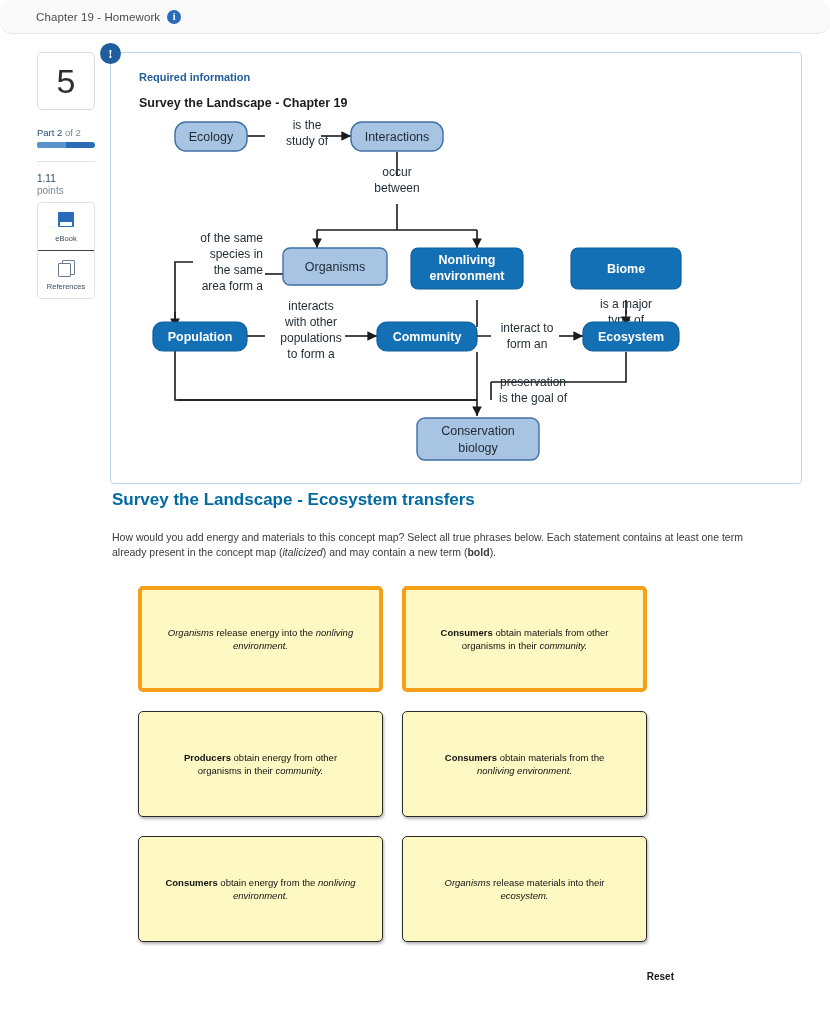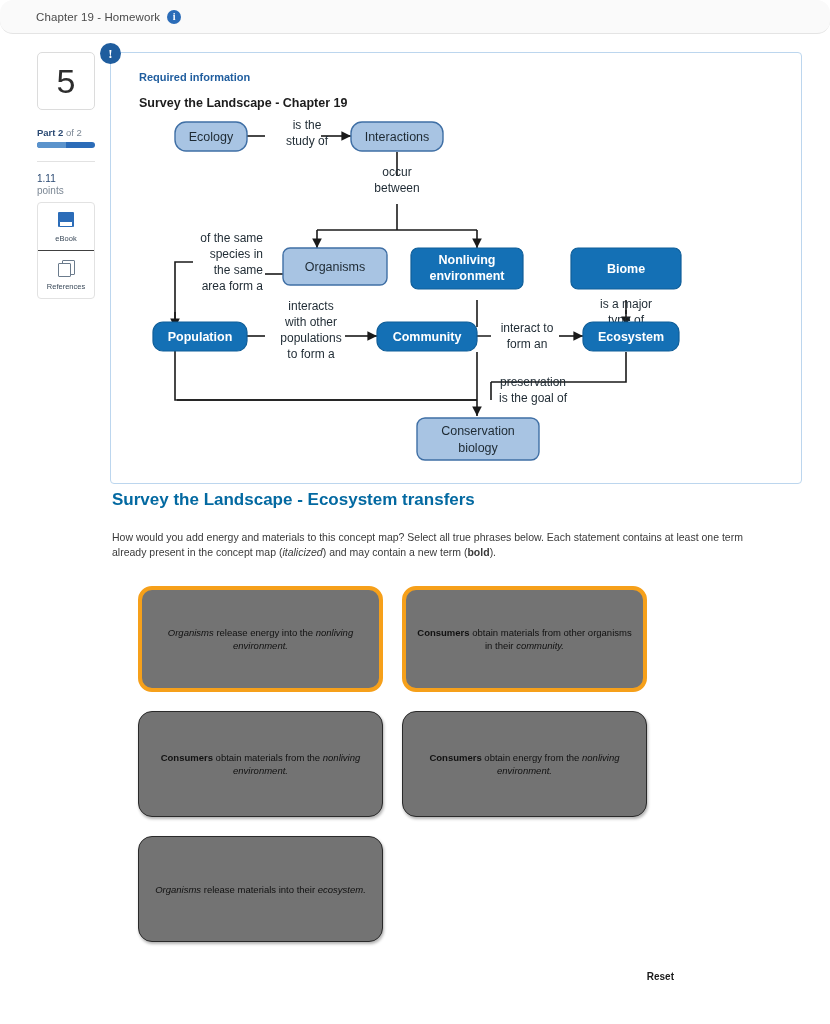--- a/index.html
+++ b/index.html
@@ -58,21 +58,21 @@
     font-size: 34px;
     color:#2d2d2d;
     font-family:"Liberation Sans", sans-serif;
     font-weight: 300;
   }
   .part-line {
     margin-top: 17px;
     font-size: 9.5px;
     color:#7b8794;
   }
-  .part-line b { color:#2b4a73; font-weight: bold; }
+  .part-line b { color:#2b4a73; font-weight: normal; }
   .progress {
     margin-top: 4px;
     width: 58px; height: 6px;
     border-radius: 3px;
     background: #2b6cb8;
     position: relative;
     overflow:hidden;
   }
   .progress:after{
     content:"";
@@ -186,25 +186,25 @@
   .tiles {
     margin-top: 26px;
     padding-left: 28px;
     display: grid;
     grid-template-columns: 245px 245px;
     column-gap: 19px;
     row-gap: 19px;
   }
   .tile {
     height: 106px;
-    background: #737373;
-    border-radius: 14px;
+    background: #fef9c3;
+    border-radius: 5px;
     display:flex; align-items:center; justify-content:center;
     text-align:center;
-    padding: 10px 10px;
+    padding: 10px 24px;
     font-size: 9.5px;
     line-height: 1.45;
     color:#111;
     cursor:pointer;
     border: 1px solid #2a2a2a;
     box-shadow: 1px 2px 3px rgba(0,0,0,.3);
   }
   .tile.selected {
     border: 4px solid #f6a01a;
     box-shadow: none;
@@ -398,20 +398,23 @@
     </div>
 
     <div class="tiles" id="tiles">
         <div class="tile selected">
           <div><i>Organisms</i><span> release energy into the </span><i>nonliving environment.</i></div>
         </div>
         <div class="tile selected">
           <div><b>Consumers</b><span> obtain materials from other organisms in their </span><i>community.</i></div>
         </div>
         <div class="tile">
+          <div><b>Producers</b><span> obtain energy from other organisms in their </span><i>community.</i></div>
+        </div>
+        <div class="tile">
           <div><b>Consumers</b><span> obtain materials from the </span><i>nonliving environment.</i></div>
         </div>
         <div class="tile">
           <div><b>Consumers</b><span> obtain energy from the </span><i>nonliving environment.</i></div>
         </div>
         <div class="tile">
           <div><i>Organisms</i><span> release materials into their </span><i>ecosystem.</i></div>
         </div>
       </div>
 

